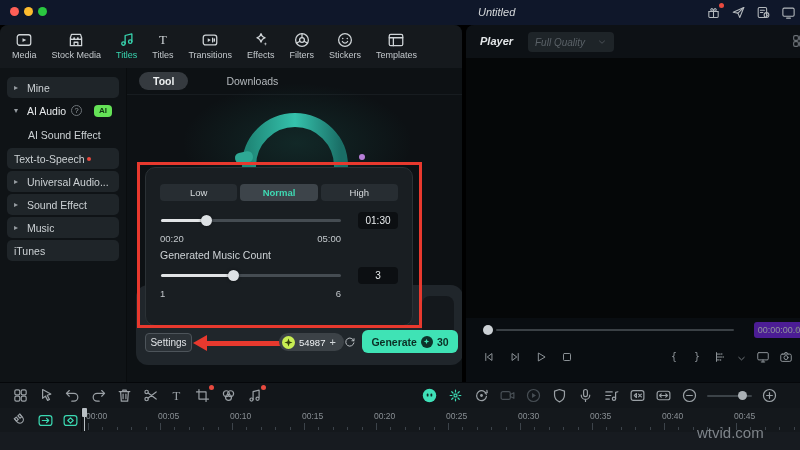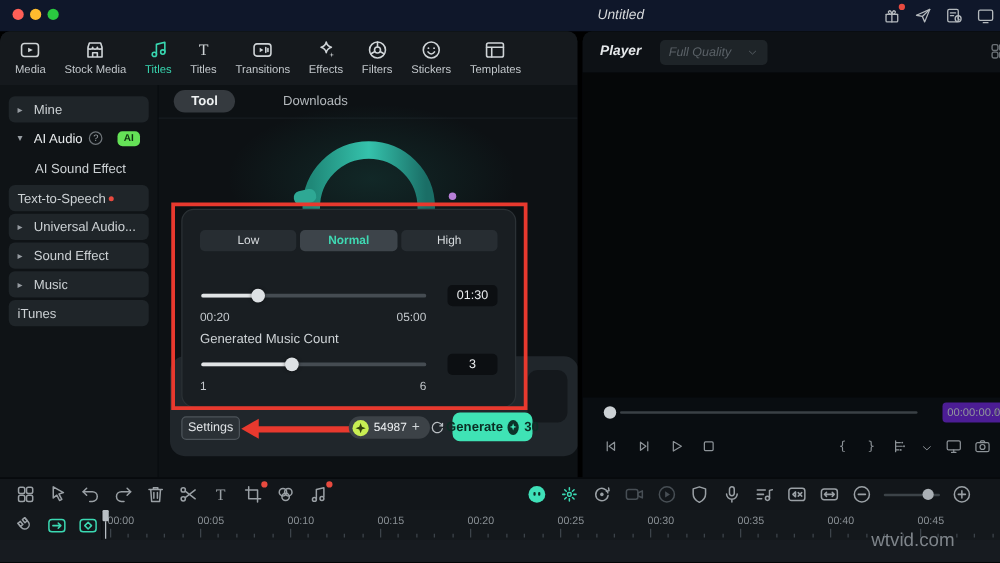--- a/index.html
+++ b/index.html
@@ -51,21 +51,21 @@
   #art-pad { position:absolute; left:108px; top:84px; width:18px; height:11px; border-radius:5px; background:#2ea894; transform:rotate(-12deg); }
   #art-dot { position:absolute; left:232px; top:86px; width:6px; height:6px; border-radius:50%; background:#b77fd8; }
 
   
   #prompt-card { position:absolute; left:9px; top:217px; width:327px; height:80px; background:#20262b; border-radius:12px; }
   #prompt-inner { position:absolute; left:295px; top:228px; width:32px; height:42px; background:#14181c; border-radius:8px; }
 
   
   #settings-popup { position:absolute; left:18px; top:99px; width:268px; height:159px; background:#191e22; border:1px solid #2b3135; border-radius:10px; padding:10px 14px; }
   .sp-label { font-size:10.5px; color:#ced3d6; }
-  #tempo-row { display:flex; gap:3px; margin-top:6px; margin-bottom:25px; }
+  #tempo-row { display:flex; gap:3px; margin-top:6px; margin-bottom:9px; }
   .tempo-btn { flex:1; height:17px; background:#272d32; border-radius:4px; font-size:9.5px; color:#d7dbde; display:flex; align-items:center; justify-content:center; }
   .tempo-btn.selected { background:#3d444a; color:#3fd9b3; font-weight:bold; }
   .slider-row { position:relative; height:22px; margin-top:4px; }
   .slider { position:absolute; left:1px; top:9px; width:180px; height:3px; background:#454c52; border-radius:2px; }
   .slider-fill { position:absolute; left:0; top:0; height:3px; background:#e1e4e6; border-radius:2px; }
   .slider-handle { position:absolute; top:-4px; width:11px; height:11px; border-radius:50%; background:#dde1e4; margin-left:-5px; box-shadow:0 0 3px rgba(0,0,0,.5); }
   .value-box { position:absolute; right:0; top:2px; width:40px; height:17px; background:#0c0f12; border-radius:4px; font-size:10px; color:#e9ecee; display:flex; align-items:center; justify-content:center; }
   .range-row { display:flex; justify-content:space-between; width:181px; font-size:9.5px; color:#c3c8cc; margin-top:1px; margin-bottom:5px; }
 
   
@@ -75,21 +75,21 @@
   #anno-arrow .head { position:absolute; left:0; top:0; width:0; height:0; border-top:8px solid transparent; border-bottom:8px solid transparent; border-right:14px solid #e8392e; }
 
   
   #settings-btn { position:absolute; left:18px; top:265px; width:47px; height:19px; background:#2b3136; border:1px solid #4d545a; border-radius:4px; font-size:10px; color:#e0e3e6; display:flex; align-items:center; justify-content:center; }
   #credits-pill { position:absolute; left:152px; top:265px; height:18px; background:#3c4247; border-radius:9px; display:flex; align-items:center; gap:4px; padding:0 8px 0 3px; }
   #credits-coin { width:13px; height:13px; border-radius:50%; background:#c8ee53; color:#33410d; }
   #credits-coin svg { width:13px; height:13px; }
   #credits-value { font-size:9.5px; color:#eef1f3; }
   #credits-plus { font-size:11px; color:#d2d7da; }
   #refresh-btn { position:absolute; left:216px; top:267px; width:14px; height:14px; color:#b9bec2; }
-  #generate-btn { position:absolute; left:235px; top:262px; width:64px; height:23px; background:#3fe3b5; border-radius:6px; display:flex; align-items:center; justify-content:center; gap:4px; }
+  #generate-btn { position:absolute; left:235px; top:262px; width:96px; height:23px; background:#3fe3b5; border-radius:6px; display:flex; align-items:center; justify-content:center; gap:4px; }
   #generate-btn .glabel { font-size:10.5px; font-weight:bold; color:#0b2e24; }
   #generate-coin { width:12px; height:12px; border-radius:50%; background:#0d332a; color:#3fe3b5; display:flex; align-items:center; justify-content:center; }
   #generate-coin svg { width:9px; height:9px; }
   #generate-btn .gcost { font-size:10.5px; font-weight:bold; color:#0b2e24; }
 
   
   #player-panel { position:absolute; left:466px; top:25px; width:334px; height:357px; background:#090d11; border-radius:8px 0 0 0; overflow:hidden; }
   #player-header { position:relative; height:33px; background:#0d1115;font-style:italic; }
   #player-label { position:absolute; left:14px; top:10px; font-size:11px; font-weight:bold; color:#e4e7e9; }
   #quality-dd { position:absolute; left:62px; top:7px; width:86px; height:20px; background:#1e2428; border-radius:4px; display:flex; align-items:center; padding:0 7px; gap:6px; }

